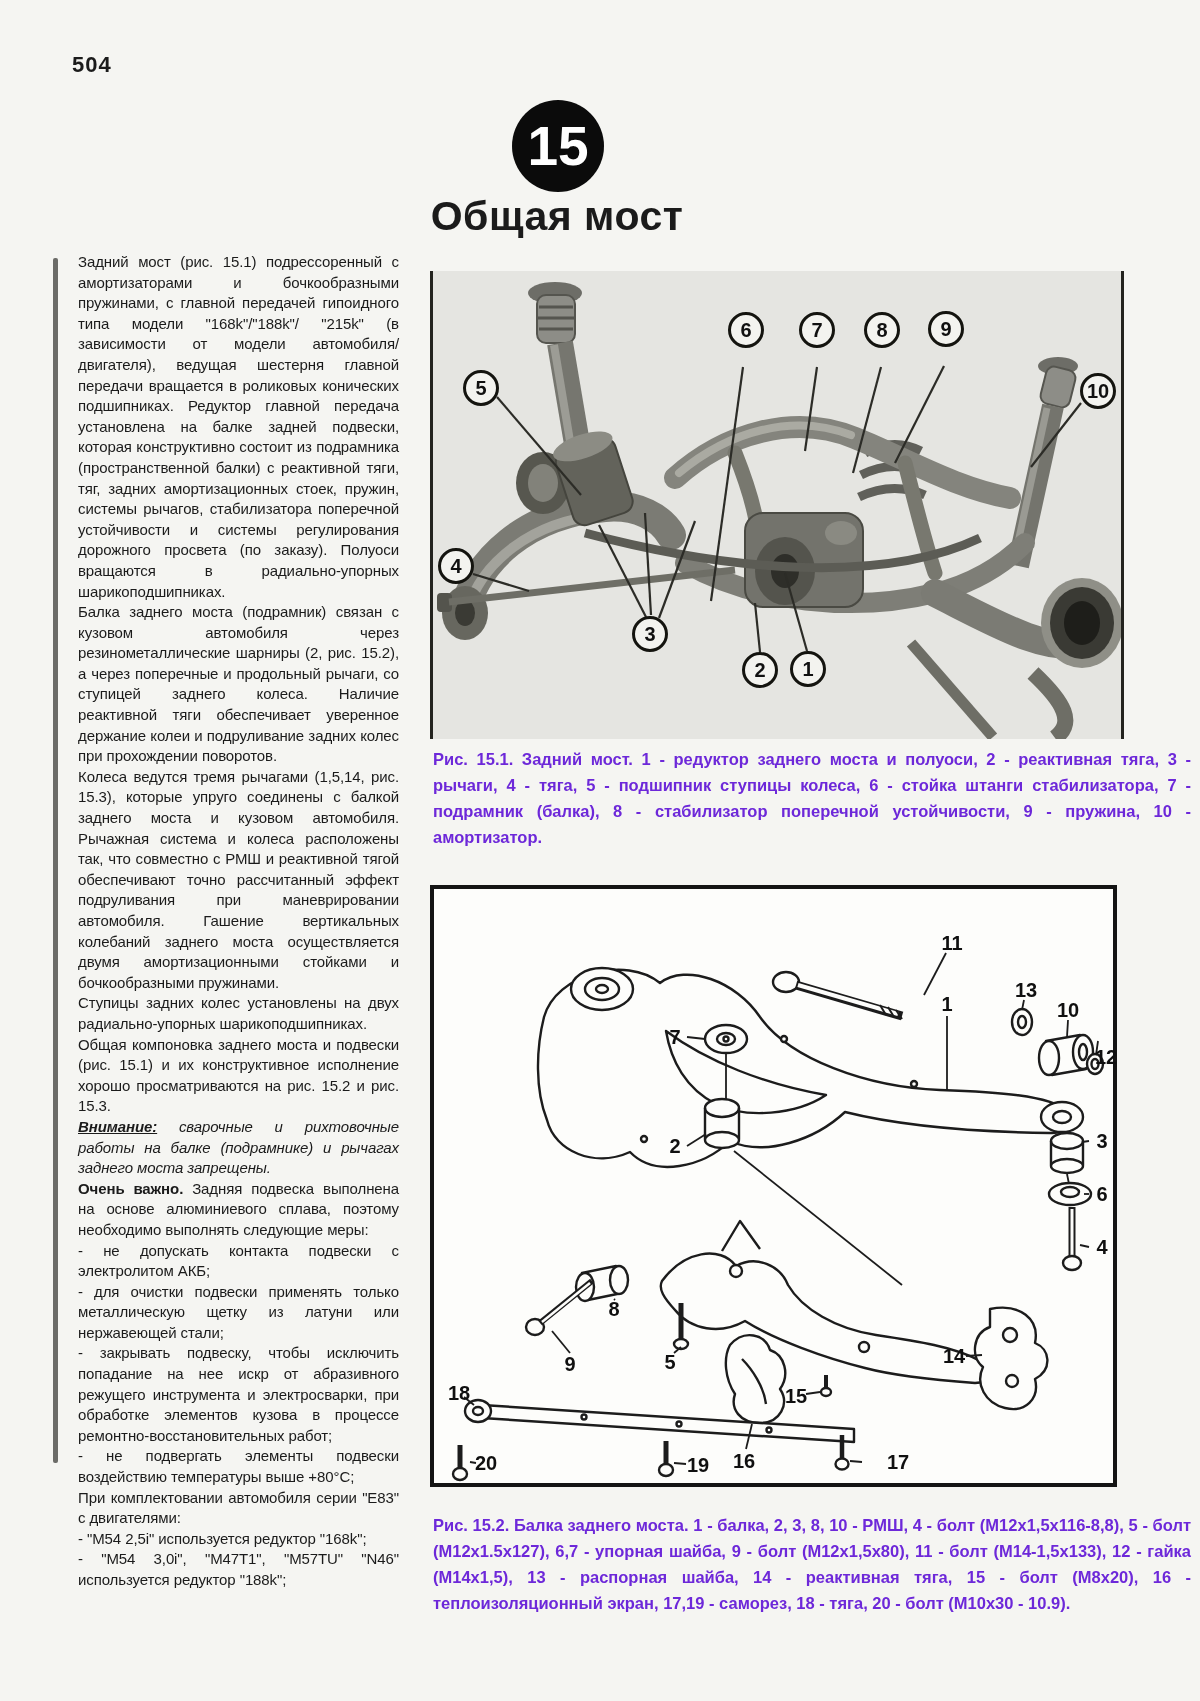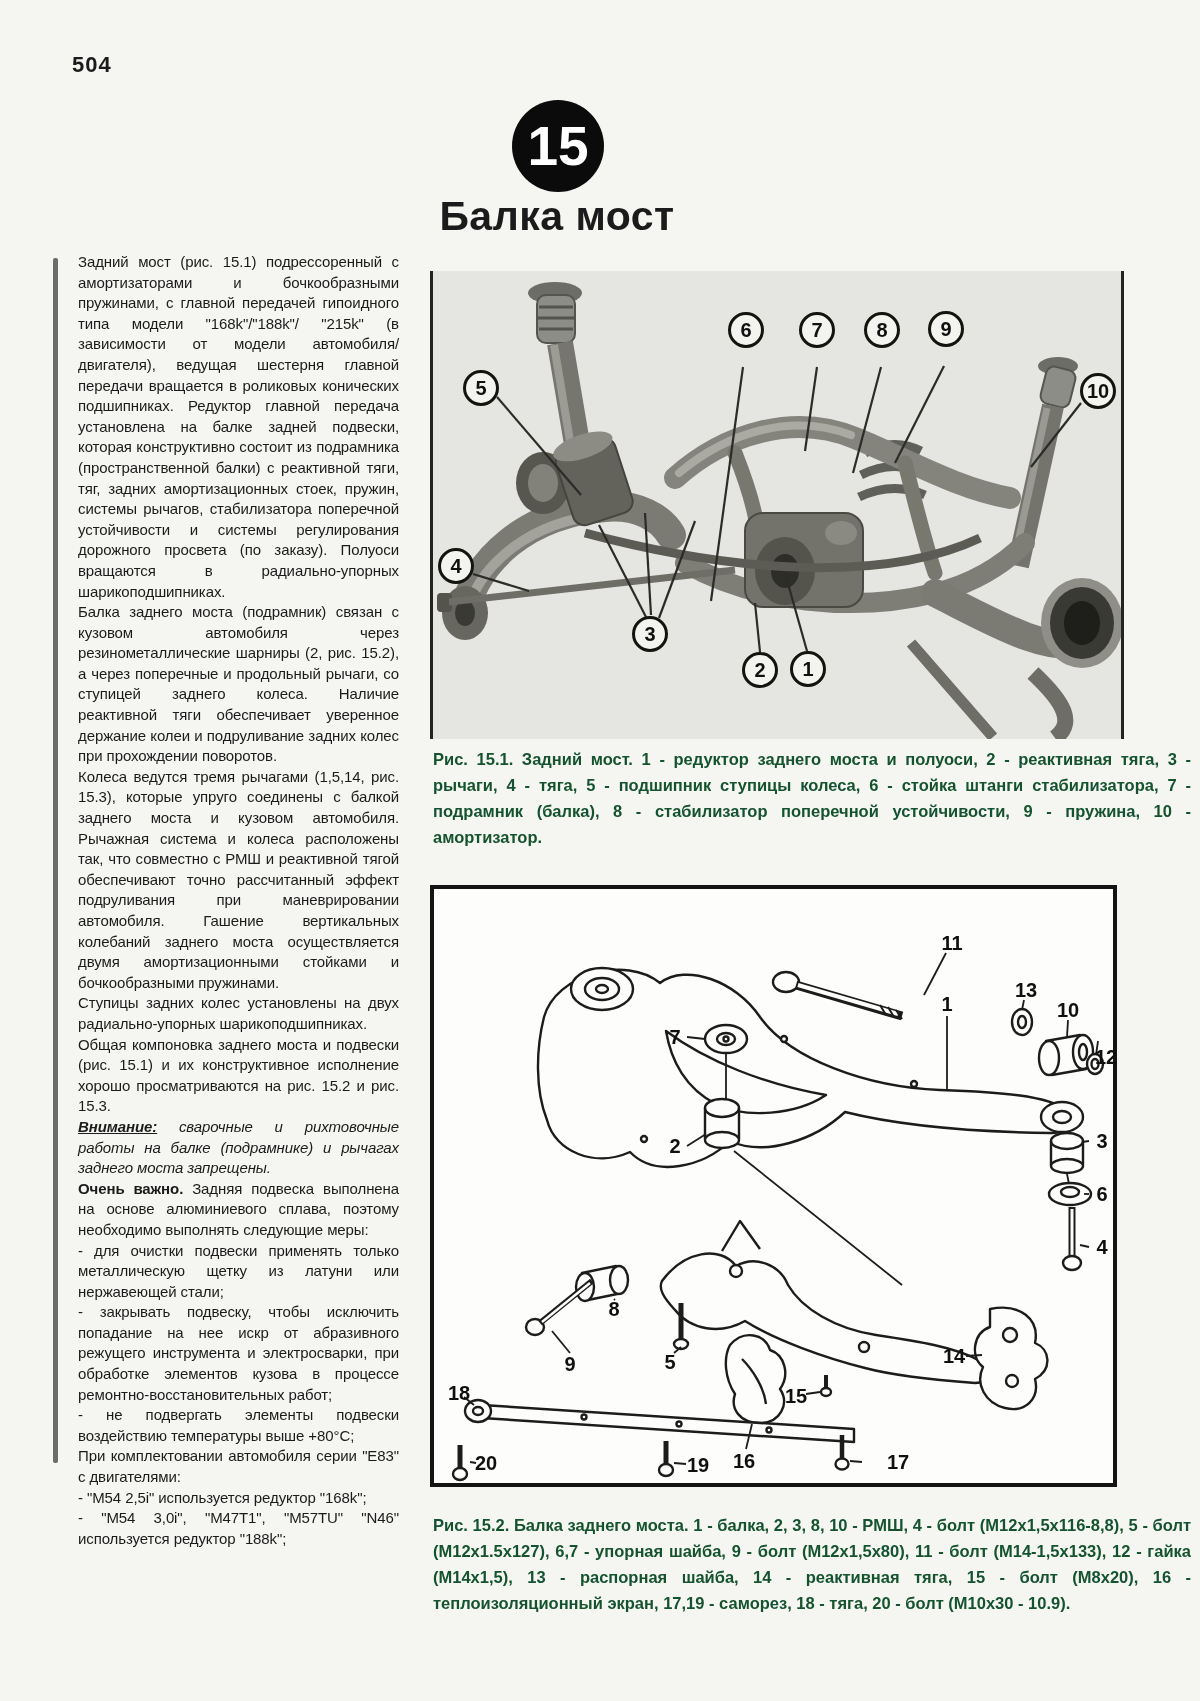--- a/index.html
+++ b/index.html
@@ -42,45 +42,46 @@
     position:absolute;left:430px;top:885px;width:687px;height:602px;
     background:#fdfdfb;border:4px solid #141414;box-sizing:border-box;
   }
   .figure2 svg{position:absolute;left:0;top:0;}
   .plabel{
     position:absolute;transform:translate(-50%,-50%);
     font-size:20px;font-weight:bold;color:#101010;white-space:nowrap;
   }
   .caption{
     position:absolute;left:433px;width:758px;font-weight:bold;
-    font-size:16.5px;line-height:26px;text-align:justify;color:#14532d;
+    font-size:16.5px;line-height:26px;text-align:justify;color:#6d28d9;
   }
   #cap1{top:746px;}
   #cap2{top:1512px;}
 </style>
 </head>
 <body>
 
 <div class="pagenum">504</div>
 
 <div class="badge">
   <span>15</span>
 </div>
-<div class="title">Балка мост</div>
+<div class="title">Общая мост</div>
 
 <div class="gutter-shadow"></div>
 
 <div class="col">
   <p>Задний мост (рис. 15.1) подрессоренный с амортизаторами и бочкообразными пружинами, с главной передачей гипоидного типа модели "168k"/"188k"/ "215k" (в зависимости от модели автомобиля/двигателя), ведущая шестерня главной передачи вращается в роликовых конических подшипниках. Редуктор главной передача установлена на балке задней подвески, которая конструктивно состоит из подрамника (пространственной балки) с реактивной тяги, тяг, задних амортизационных стоек, пружин, системы рычагов, стабилизатора поперечной устойчивости и системы регулирования дорожного просвета (по заказу). Полуоси вращаются в радиально-упорных шарикоподшипниках.</p>
   <p>Балка заднего моста (подрамник) связан с кузовом автомобиля через резинометаллические шарниры (2, рис. 15.2), а через поперечные и продольный рычаги, со ступицей заднего колеса. Наличие реактивной тяги обеспечивает уверенное держание колеи и подруливание задних колес при прохождении поворотов.</p>
   <p>Колеса ведутся тремя рычагами (1,5,14, рис. 15.3), которые упруго соединены с балкой заднего моста и кузовом автомобиля. Рычажная система и колеса расположены так, что совместно с РМШ и реактивной тягой обеспечивают точно рассчитанный эффект подруливания при маневрировании автомобиля. Гашение вертикальных колебаний заднего моста осуществляется двумя амортизационными стойками и бочкообразными пружинами.</p>
   <p>Ступицы задних колес установлены на двух радиально-упорных шарикоподшипниках.</p>
   <p>Общая компоновка заднего моста и подвески (рис. 15.1) и их конструктивное исполнение хорошо просматриваются на рис. 15.2 и рис. 15.3.</p>
   <p class="warn"><span class="warn-lbl">Внимание:</span><span> сварочные и рихтовочные работы на балке (подрамнике) и рычагах заднего моста запрещены.</span></p>
   <p><span class="imp-lbl">Очень важно.</span><span> Задняя подвеска выполнена на основе алюминиевого сплава, поэтому необходимо выполнять следующие меры:</span></p>
+  <p>- не допускать контакта подвески с электролитом АКБ;</p>
   <p>- для очистки подвески применять только металлическую щетку из латуни или нержавеющей стали;</p>
   <p>- закрывать подвеску, чтобы исключить попадание на нее искр от абразивного режущего инструмента и электросварки, при обработке элементов кузова в процессе ремонтно-восстановительных работ;</p>
   <p>- не подвергать элементы подвески воздействию температуры выше +80°С;</p>
   <p>При комплектовании автомобиля серии "Е83" с двигателями:</p>
   <p>- "М54 2,5i" используется редуктор "168k";</p>
   <p>- "М54 3,0i", "М47Т1", "М57TU" "N46" используется редуктор "188k";</p>
 </div>
 
 <div class="figure1">
   <svg width="688" height="468" viewBox="0 0 688 468">

